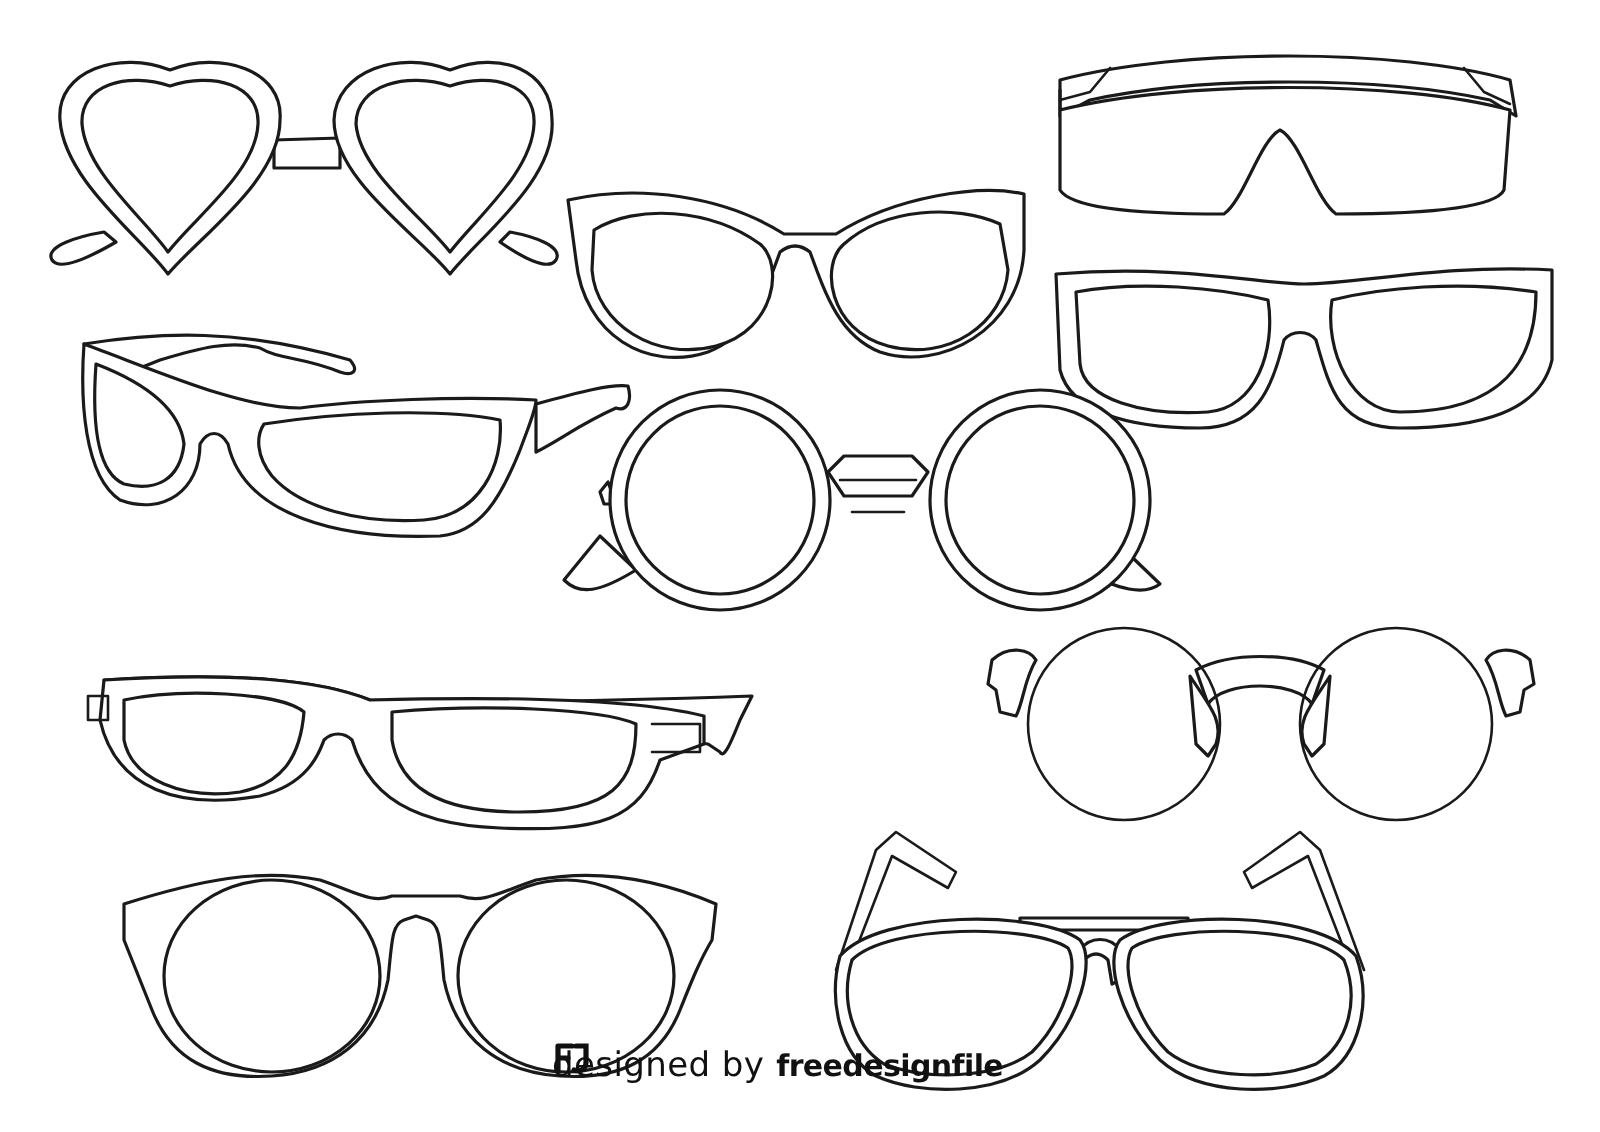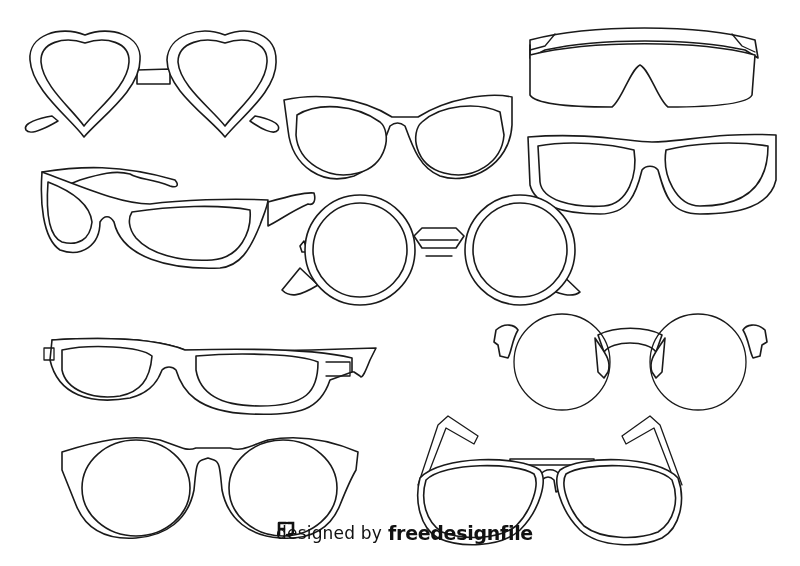--- a/index.html
+++ b/index.html
@@ -8,21 +8,21 @@
     .canvas svg { position: absolute; left: 0; top: 0; }
     .line { fill: #ffffff; stroke: #1a1a1a; stroke-width: 1.6; stroke-linejoin: round; stroke-linecap: round; }
     .thin { fill: none; stroke: #1a1a1a; stroke-width: 1.3; stroke-linejoin: round; stroke-linecap: round; }
     .watermark {
       position: absolute; left: 276px; top: 520px; height: 26px;
       display: flex; align-items: center; gap: 6px;
       font-family: "DejaVu Sans", sans-serif; color: #111111;
     }
     .wm-text { font-size: 17px; letter-spacing: 0.2px; }
     .wm-logo { width: 20px; height: 18px; }
-    .wm-brand { font-size: 19px; font-weight: bold; letter-spacing: -0.3px; }
+    .wm-brand { font-size: 15px; font-weight: bold; letter-spacing: -0.3px; }
   </style>
 </head>
 <body>
 
 <div class="canvas">
   <svg width="800" height="566" viewBox="0 0 800 566" xmlns="http://www.w3.org/2000/svg">
 
     <g>
       <path class="line" d="M52,116 C40,118 22,123 26,130 C30,136 46,128 58,121 Z"></path>
       <path class="line" d="M255,116 C266,118 282,123 278,130 C274,136 260,128 250,121 Z"></path>

